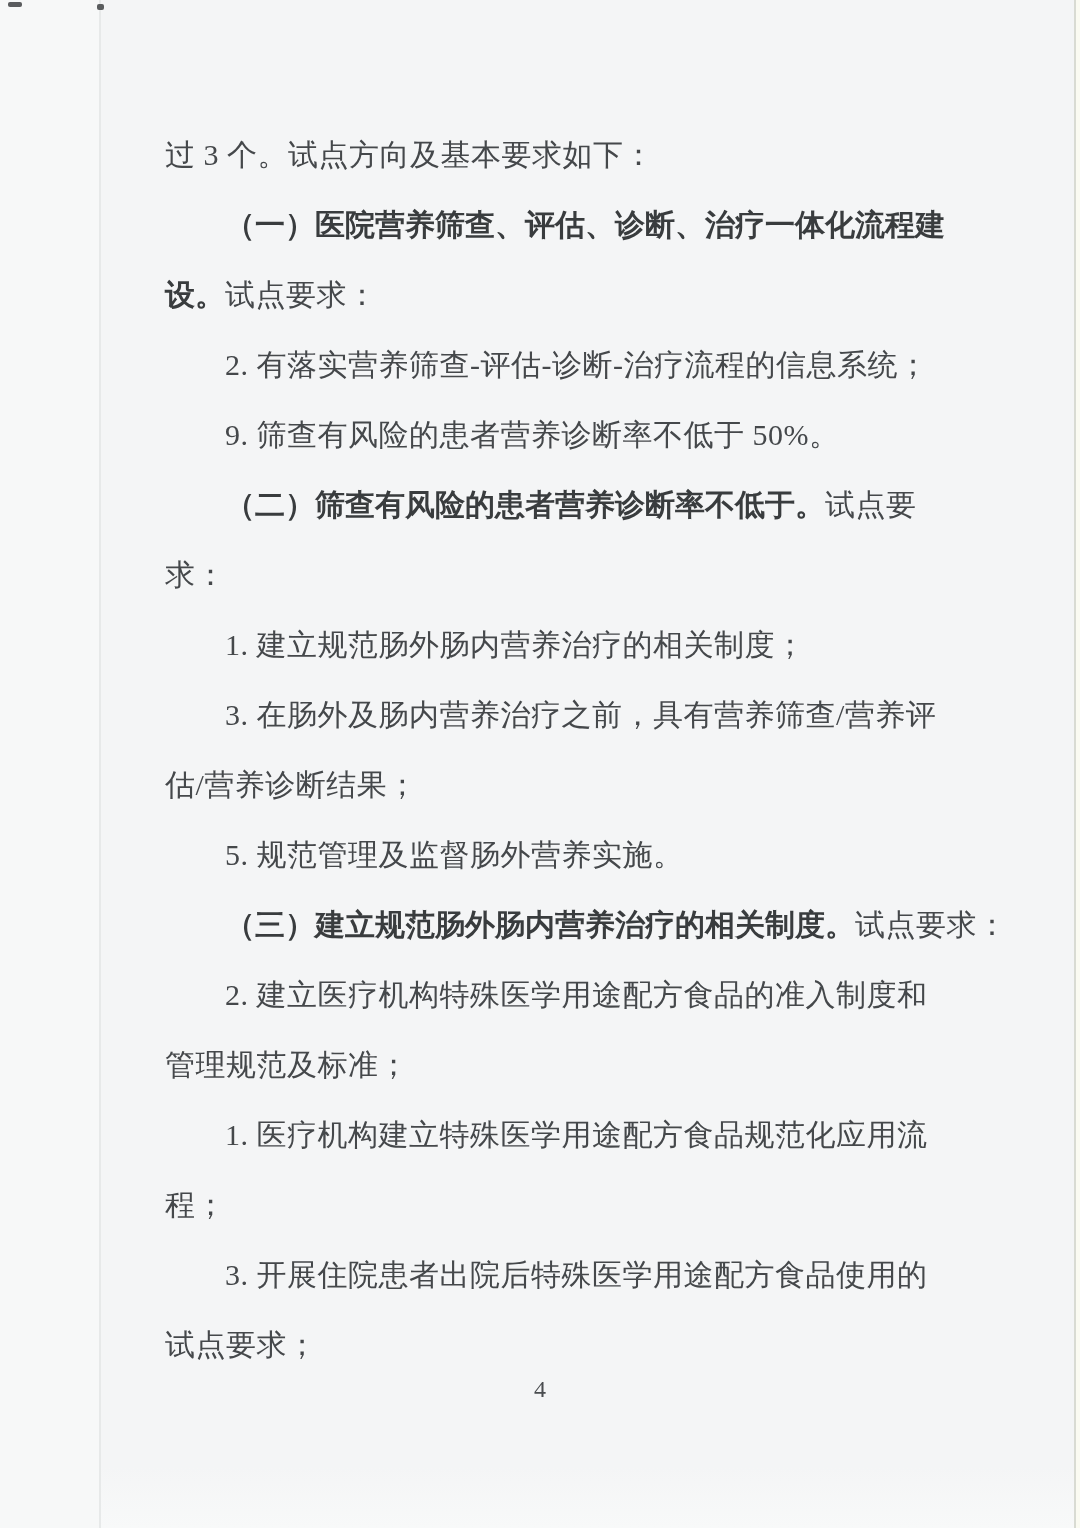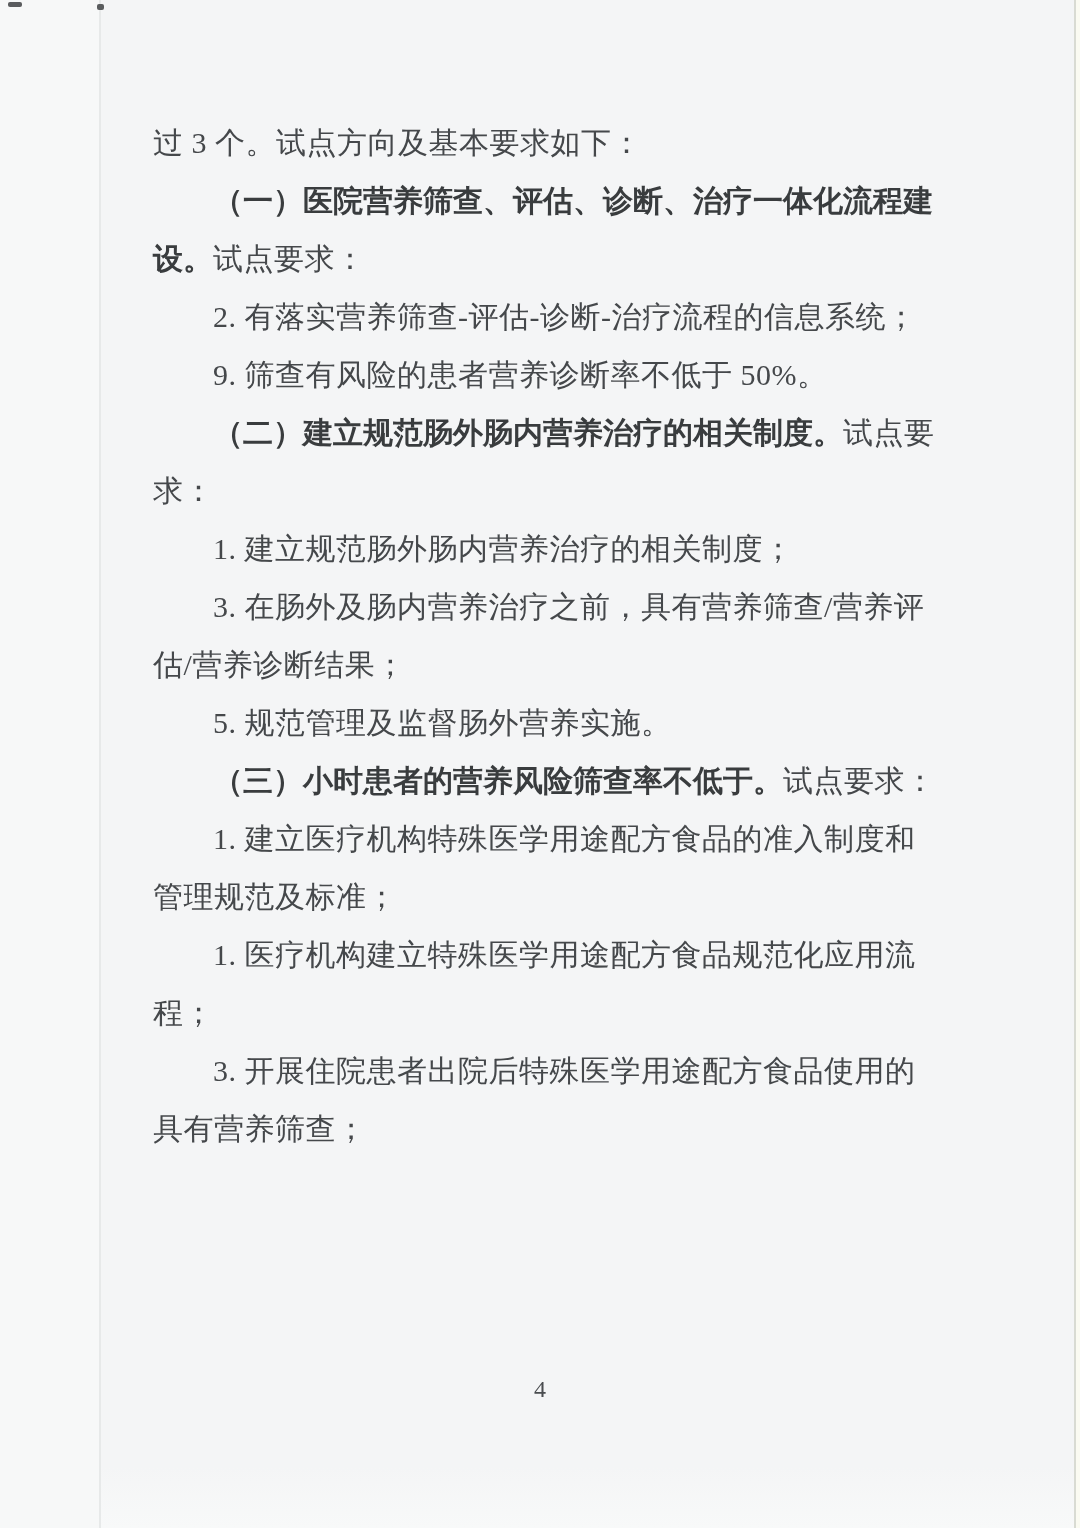--- a/index.html
+++ b/index.html
@@ -44,21 +44,21 @@
   .speck { position: absolute; background: #5a5c5e; }
   .speck-a { left: 8px;  top: 2px; width: 14px; height: 5px; border-radius: 2px; }
   .speck-b { left: 97px; top: 4px; width: 7px;  height: 6px; border-radius: 2px; }
   .doc-body {
     position: absolute;
     left: 153px;
     top: 115px;
     width: 800px;
   }
   .doc-body p {
-    margin: 0;
+    margin: 12px;
     line-height: 56px;
     font-size: 30px;
     letter-spacing: 0.5px;
     color: #45484b;
     white-space: nowrap;
   }
   .doc-body p.indent { padding-left: 60px; }
   .seg-bold {
     font-family: Liberation Mono, monospace;
     font-weight: bold;
@@ -84,29 +84,29 @@
   <div class="right-strip"></div>
   <div class="speck speck-a"></div>
   <div class="speck speck-b"></div>
 
   <div class="doc-body">
     <p><span class="seg-bold"></span><span>过 3 个。试点方向及基本要求如下：</span></p>
     <p class="indent"><span class="seg-bold">（一）医院营养筛查、评估、诊断、治疗一体化流程建</span><span></span></p>
     <p><span class="seg-bold">设。</span><span>试点要求：</span></p>
     <p class="indent"><span class="seg-bold"></span><span>2. 有落实营养筛查-评估-诊断-治疗流程的信息系统；</span></p>
     <p class="indent"><span class="seg-bold"></span><span>9. 筛查有风险的患者营养诊断率不低于 50%。</span></p>
-    <p class="indent"><span class="seg-bold">（二）建立规范肠外肠内营养治疗的相关制度。</span><span>试点要</span></p>
+    <p class="indent"><span class="seg-bold">（二）筛查有风险的患者营养诊断率不低于。</span><span>试点要</span></p>
     <p><span class="seg-bold"></span><span>求：</span></p>
     <p class="indent"><span class="seg-bold"></span><span>1. 建立规范肠外肠内营养治疗的相关制度；</span></p>
     <p class="indent"><span class="seg-bold"></span><span>3. 在肠外及肠内营养治疗之前，具有营养筛查/营养评</span></p>
     <p><span class="seg-bold"></span><span>估/营养诊断结果；</span></p>
     <p class="indent"><span class="seg-bold"></span><span>5. 规范管理及监督肠外营养实施。</span></p>
-    <p class="indent"><span class="seg-bold">（三）小时患者的营养风险筛查率不低于。</span><span>试点要求：</span></p>
-    <p class="indent"><span class="seg-bold"></span><span>1. 建立医疗机构特殊医学用途配方食品的准入制度和</span></p>
+    <p class="indent"><span class="seg-bold">（三）建立规范肠外肠内营养治疗的相关制度。</span><span>试点要求：</span></p>
+    <p class="indent"><span class="seg-bold"></span><span>2. 建立医疗机构特殊医学用途配方食品的准入制度和</span></p>
     <p><span class="seg-bold"></span><span>管理规范及标准；</span></p>
     <p class="indent"><span class="seg-bold"></span><span>1. 医疗机构建立特殊医学用途配方食品规范化应用流</span></p>
     <p><span class="seg-bold"></span><span>程；</span></p>
     <p class="indent"><span class="seg-bold"></span><span>3. 开展住院患者出院后特殊医学用途配方食品使用的</span></p>
-    <p><span class="seg-bold"></span><span>具有营养筛查；</span></p>
+    <p><span class="seg-bold"></span><span>试点要求；</span></p>
   </div>
 
   <div class="page-number">4</div>
 </div>
 
 </body></html>

